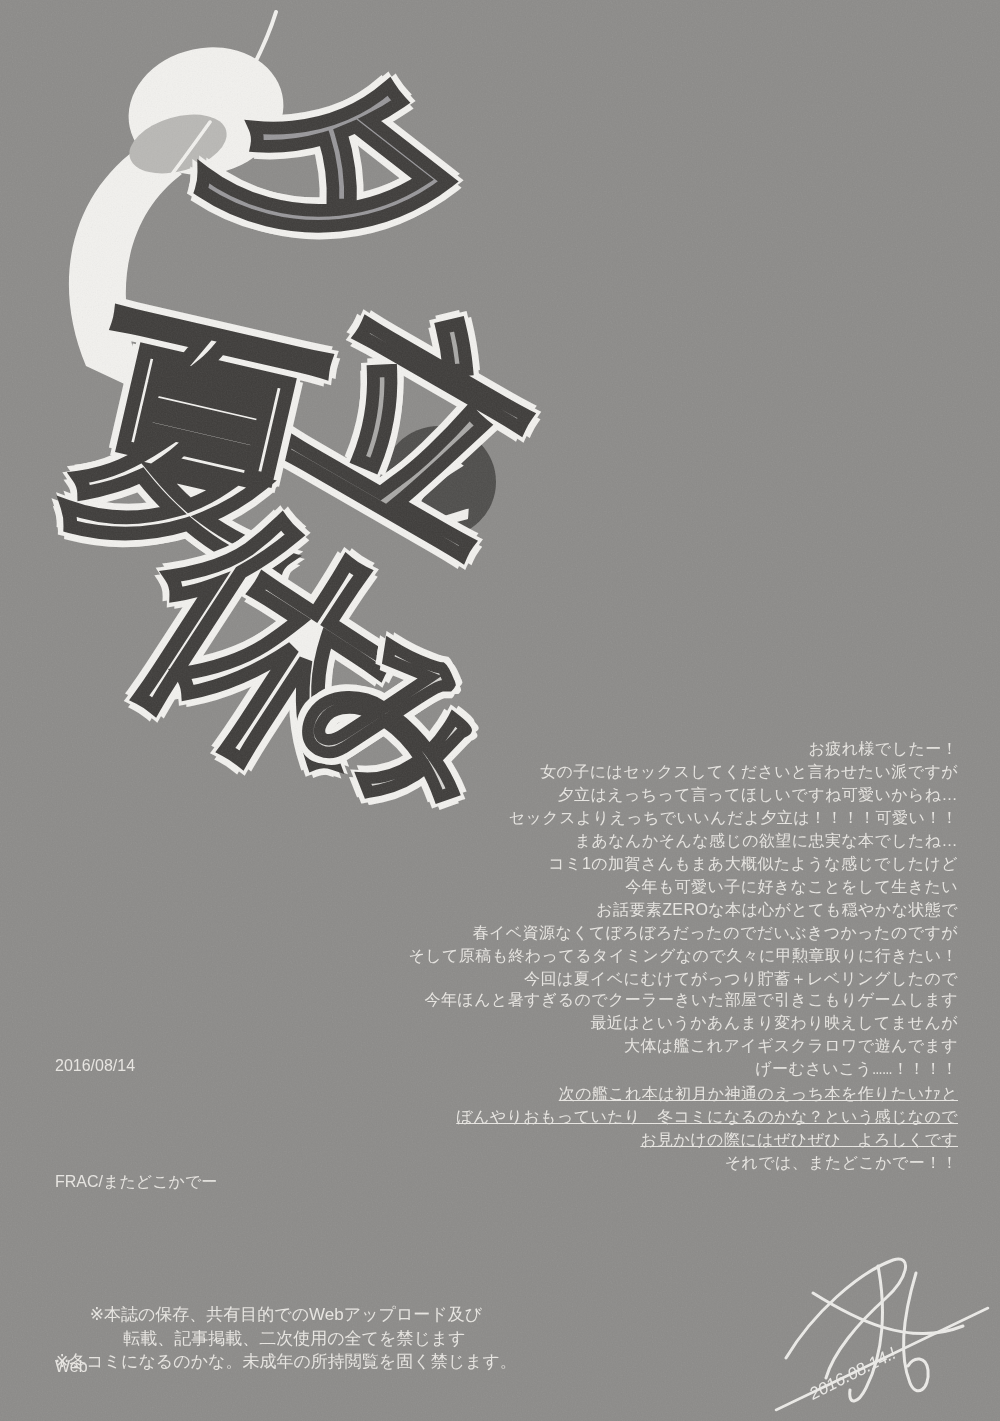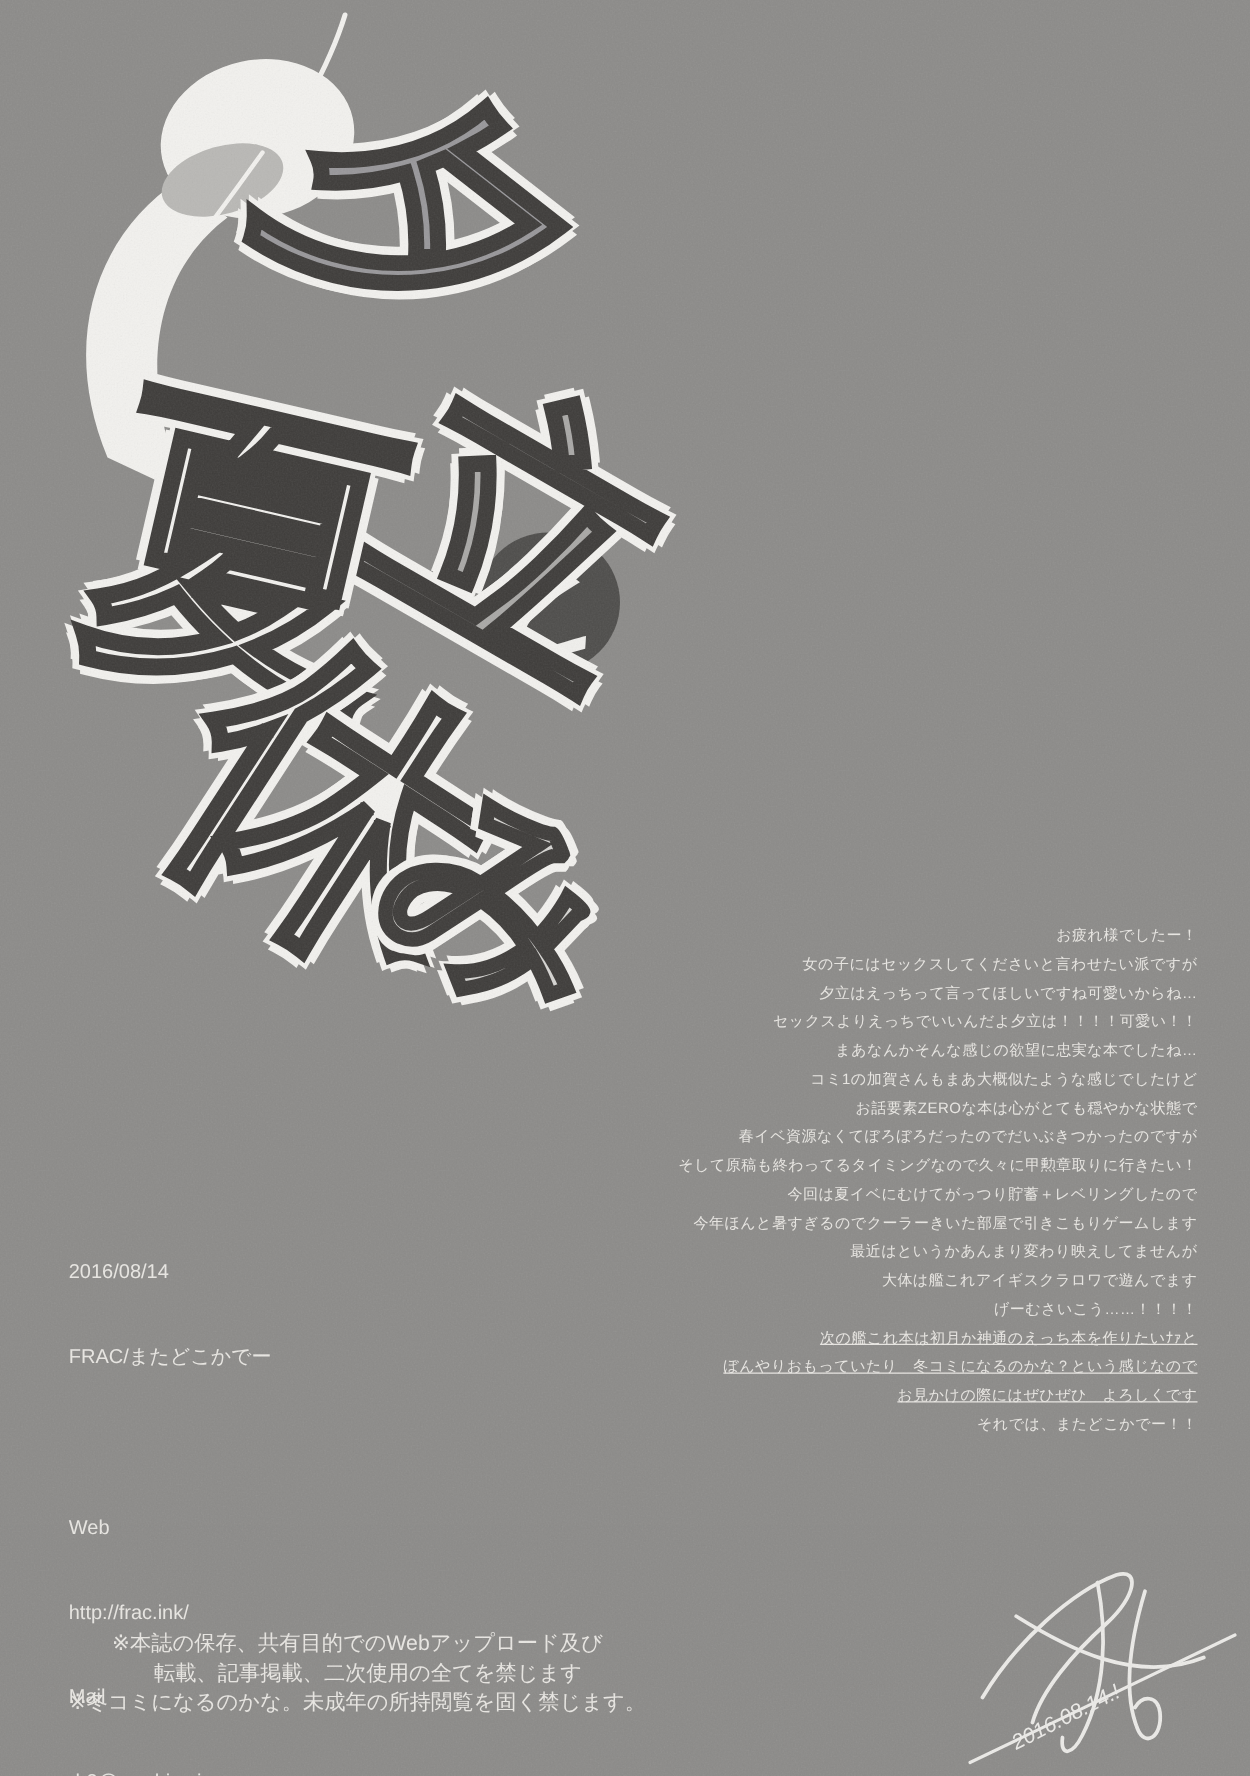--- a/index.html
+++ b/index.html
@@ -32,36 +32,36 @@
     border-radius:50%;background:#4e4d4b;
     display:flex;align-items:center;justify-content:center;
   }
   .to-badge span{
     font-size:88px;font-weight:900;color:#f0efec;transform:rotate(-8deg);line-height:1;
   }
   .windchime{position:absolute;left:28px;top:4px;}
   
   .right-col{
     position:absolute;top:737px;right:42px;width:730px;
-    text-align:right;font-size:12px;line-height:23px;letter-spacing:.4px;
+    text-align:right;font-size:16px;line-height:23px;letter-spacing:.4px;
   }
   .right-col p{margin:0;}
   .b1{margin-bottom:16px;}
   .b2{margin-bottom:16px;}
   .b3{margin-bottom:2px;}
-  .b4{margin-bottom:22px;}
+  .b4{margin-bottom:22px;font-family:Liberation Mono, monospace;}
   .b5{margin-bottom:16px;text-decoration:underline;}
   .ln{display:block;}
   .left-col{
     position:absolute;left:55px;top:962px;
     font-size:16px;line-height:22.5px;text-align:left;
   }
   .left-col .grp{margin:0 0 25px 0;}
   .left-col .grp2{margin-bottom:18px;}
-  .left-col div{white-space:pre;}
+  .left-col div{white-space:pre;margin-top:48px;}
   .disclaimer{
     position:absolute;left:55px;top:1303px;
     font-size:17px;line-height:23.5px;text-align:center;
   }
   .disclaimer .ln{white-space:pre;}
   .signature{position:absolute;left:758px;top:1238px;}
   .grain{position:absolute;left:0;top:0;pointer-events:none;}
 </style>
 </head>
 <body>
@@ -92,20 +92,21 @@
   <div class="right-col">
     <p class="b1">
       <span class="ln">お疲れ様でしたー！</span>
       <span class="ln">女の子にはセックスしてくださいと言わせたい派ですが</span>
       <span class="ln">夕立はえっちって言ってほしいですね可愛いからね…</span>
       <span class="ln">セックスよりえっちでいいんだよ夕立は！！！！可愛い！！</span>
     </p>
     <p class="b2">
       <span class="ln">まあなんかそんな感じの欲望に忠実な本でしたね…</span>
       <span class="ln">コミ1の加賀さんもまあ大概似たような感じでしたけど</span>
+      <span class="ln">今年も可愛い子に好きなことをして生きたい</span>
       <span class="ln">お話要素ZEROな本は心がとても穏やかな状態で</span>
     </p>
     <p class="b3">
       <span class="ln">春イベ資源なくてぼろぼろだったのでだいぶきつかったのですが</span>
       <span class="ln">そして原稿も終わってるタイミングなので久々に甲勲章取りに行きたい！</span>
       <span class="ln">今回は夏イベにむけてがっつり貯蓄＋レベリングしたので</span>
     </p>
     <p class="b4">
       <span class="ln">今年ほんと暑すぎるのでクーラーきいた部屋で引きこもりゲームします</span>
       <span class="ln">最近はというかあんまり変わり映えしてませんが</span>

